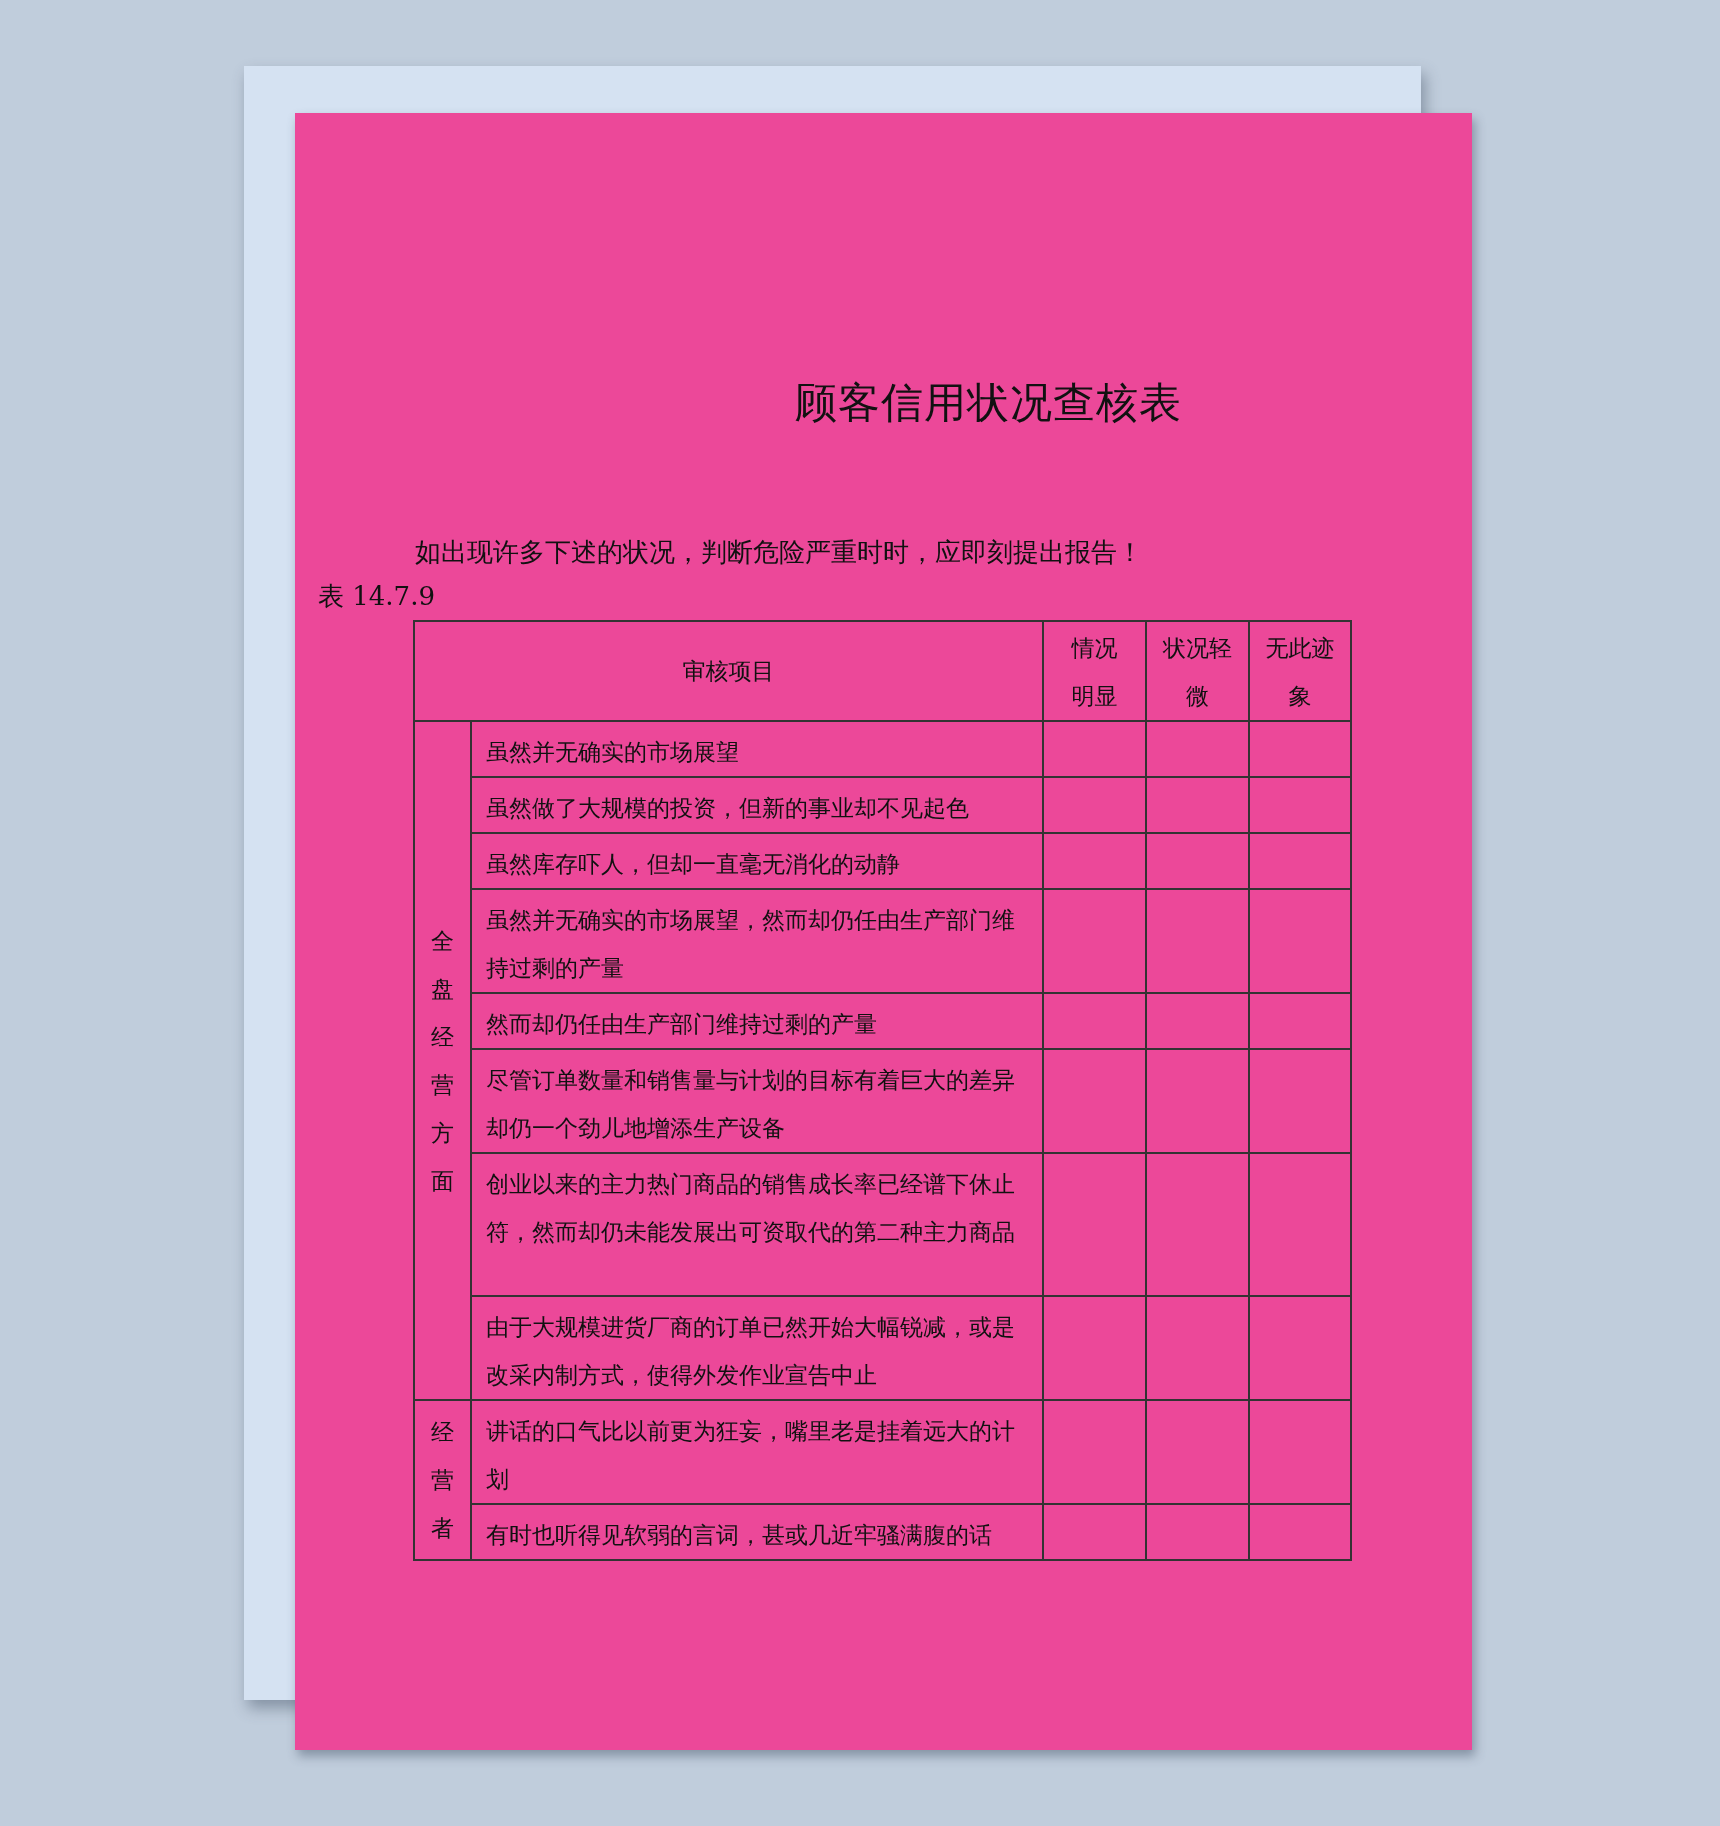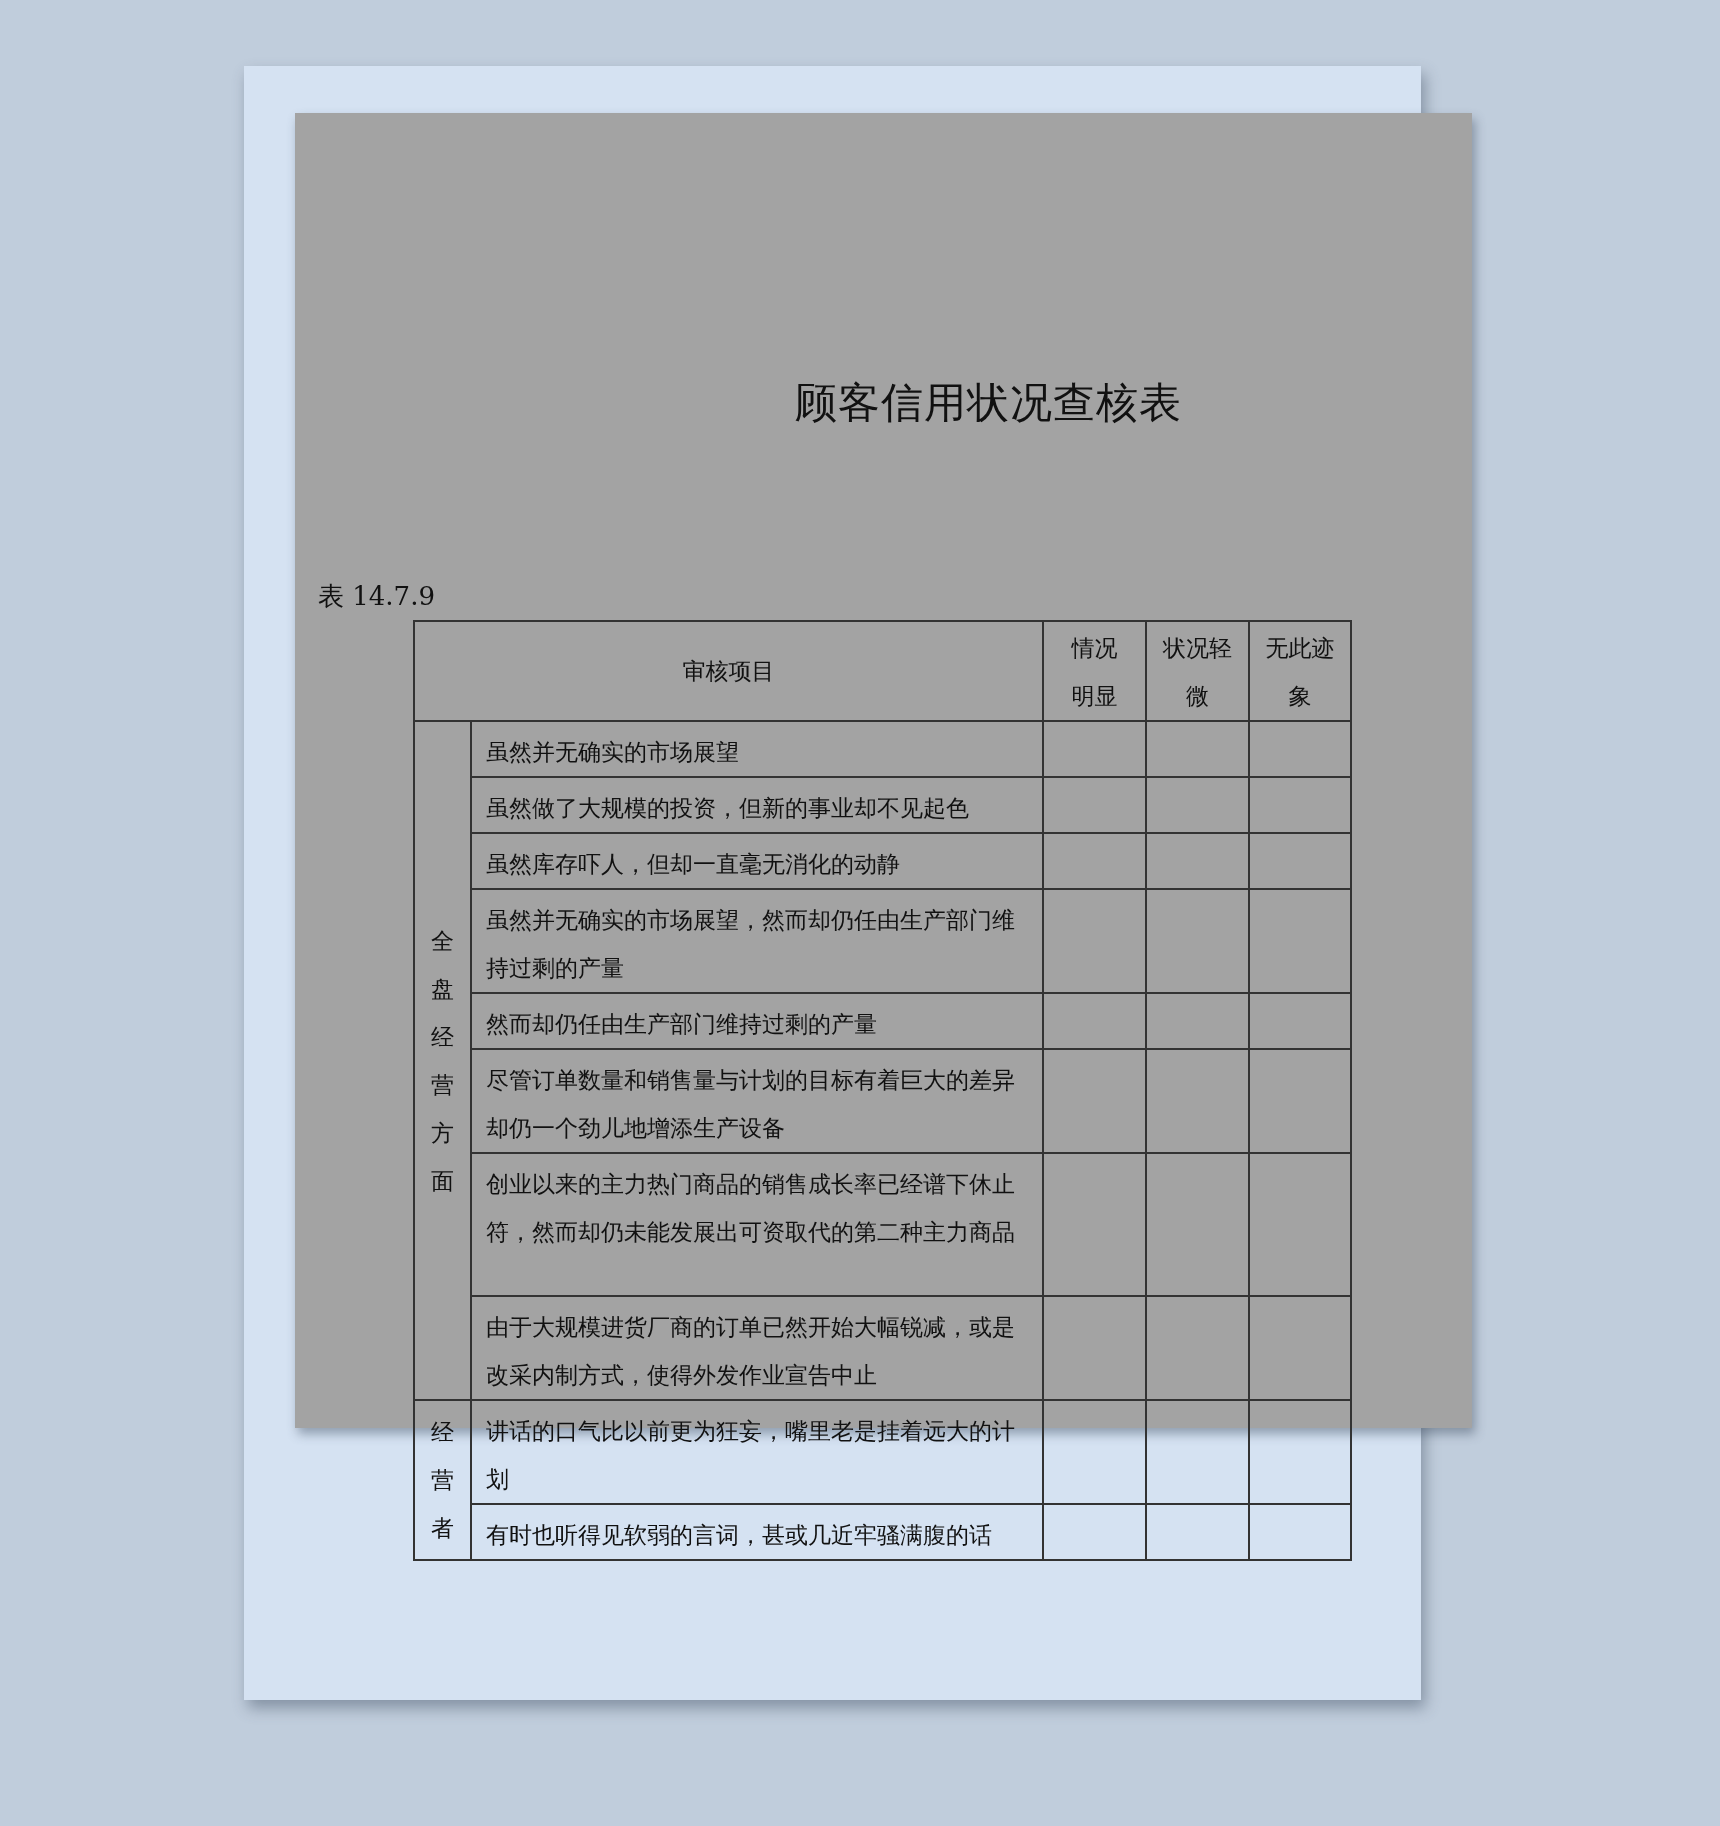--- a/index.html
+++ b/index.html
@@ -5,22 +5,22 @@
   html, body { margin:0; padding:0; }
   body {
     width:1720px; height:1826px; background:#c0cddc; position:relative; overflow:hidden;
     font-family: "DejaVu Serif", "Liberation Serif", serif; color:#111;
   }
   .back-page {
     position:absolute; left:244px; top:66px; width:1177px; height:1634px;
     background:#d5e2f2; box-shadow: 4px 8px 14px rgba(60,75,95,0.45);
   }
   .front-page {
-    position:absolute; left:295px; top:113px; width:1177px; height:1315px;
-    background:#a3a3a3; box-shadow: 3px 6px 10px rgba(60,75,95,0.45);
+    position:absolute; left:295px; top:113px; width:1177px; height:1637px;
+    background:#ec4899; box-shadow: 3px 6px 10px rgba(60,75,95,0.45);
   }
   .title {
     position:absolute; left:0; top:262px; width:100%; text-align:center;
     font-size:42px; letter-spacing:1px; padding-left:210px; box-sizing:border-box;
   }
   .note {
     position:absolute; left:120px; top:422px; font-size:26px;
   }
   .caption {
     position:absolute; left:0; top:466px; width:100%; text-align:left; font-size:26px;
@@ -42,20 +42,21 @@
   .r2 { height:96px;padding-left:8px; }
   .r3 { height:143px;margin-top:30px; }
 </style>
 </head>
 <body>
 
 <div class="back-page"></div>
 
 <div class="front-page">
   <div class="title">顾客信用状况查核表</div>
+  <div class="note">如出现许多下述的状况，判断危险严重时时，应即刻提出报告！</div>
   <div class="caption">表 14.7.9</div>
 
   <table class="check">
     <colgroup>
       <col style="width:57px">
         <col style="width:572px">
         <col style="width:103px">
         <col style="width:103px">
         <col style="width:102px">
     </colgroup>

